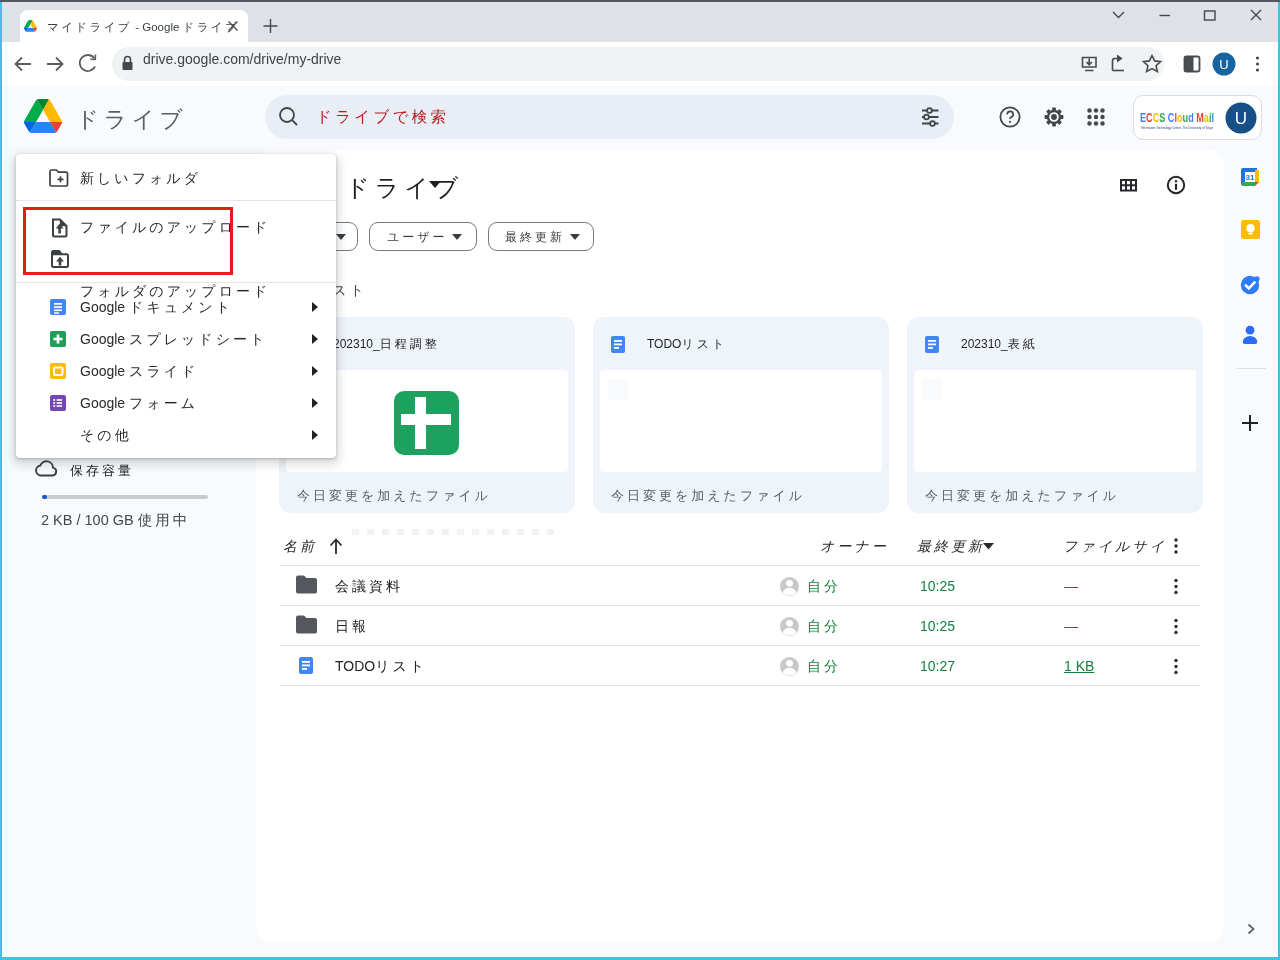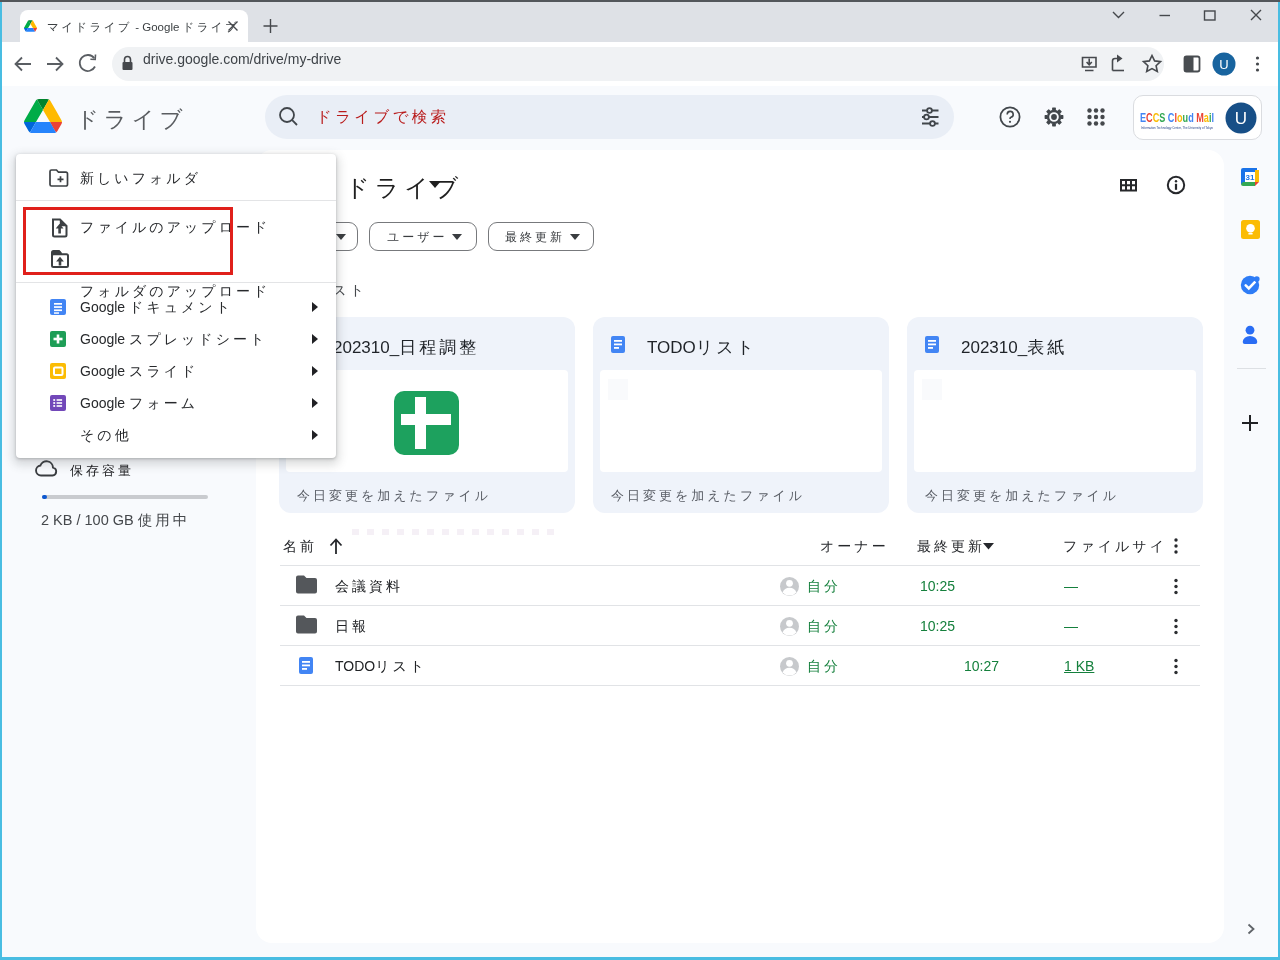--- a/index.html
+++ b/index.html
@@ -22,24 +22,24 @@
 
 #drivename{left:76px;top:104px;font-size:22.5px;color:#5a5d61;}
 #searchbar{left:265px;top:95px;width:689px;height:44px;border-radius:22px;background:#e9eef6;}
 #searchtext{left:316px;top:107px;font-size:15.5px;color:#b91c1c;}
 #eccs{left:1133px;top:95px;width:129px;height:45px;background:#fff;border:1px solid #dadce0;border-radius:10px;}
 
 #main{left:256px;top:150px;width:968px;height:793px;background:#fff;border-radius:16px;}
 .chip{position:absolute;top:222px;height:29px;border:1px solid #77797c;border-radius:9px;background:#fff;}
 .chiptext{position:absolute;top:6px;font-size:12px;color:#3a3d40;white-space:nowrap;}
 .card{position:absolute;top:317px;width:296px;height:196px;background:#eff3fa;border-radius:12px;}
-.cardname{position:absolute;left:54px;top:19px;font-size:17px;color:#1f2328;white-space:nowrap;}
+.cardname{position:absolute;left:54px;top:19px;font-size:12px;color:#1f2328;white-space:nowrap;}
 .cardprev{position:absolute;left:7px;top:53px;width:282px;height:102px;background:#fff;border-radius:4px;}
 .cardcap{position:absolute;left:18px;top:170px;font-size:13px;color:#5a5e66;white-space:nowrap;}
-.hdrcell{position:absolute;top:538px;font-size:14px;color:#26282c;white-space:nowrap;}
+.hdrcell{position:absolute;top:538px;font-size:14px;color:#26282c;white-space:nowrap;font-style:italic;}
 .rowline{position:absolute;left:24px;width:920px;height:1px;background:#e1e3e6;}
 .rowtext{position:absolute;font-size:14px;color:#212326;white-space:nowrap;}
 .sub{color:#15803d;}
 
 #menu{left:16px;top:154px;width:320px;height:304px;background:#fff;border-radius:4px;
   box-shadow:0 1px 3px rgba(60,64,67,.3),0 4px 10px 3px rgba(60,64,67,.18);}
 .mi{position:absolute;left:64px;font-size:14px;color:#27292c;white-space:nowrap;}
 .mdiv{position:absolute;left:0;width:320px;height:1px;background:#e3e4e6;}
 .marr{position:absolute;left:296px;width:0;height:0;border-left:6px solid #202124;
   border-top:5px solid transparent;border-bottom:5px solid transparent;}
@@ -284,21 +284,21 @@
   <div class="rowline" style="left:280px;top:645px;"></div>
   <div class="rowline" style="left:280px;top:685px;"></div>
   <span class="rowtext jp" style="left:335px;top:578px;">会議資料</span>
   <span class="rowtext jp" style="left:335px;top:618px;">日報</span>
   <span class="rowtext" style="left:335px;top:658px;">TODO<span class="jp">リスト</span></span>
   <span class="rowtext sub jp" style="left:807px;top:578px;">自分</span>
   <span class="rowtext sub jp" style="left:807px;top:618px;">自分</span>
   <span class="rowtext sub jp" style="left:807px;top:658px;">自分</span>
   <span class="rowtext sub" style="left:920px;top:578px;">10:25</span>
   <span class="rowtext sub" style="left:920px;top:618px;">10:25</span>
-  <span class="rowtext sub" style="left:920px;top:658px;margin-left:44px;">10:27</span>
+  <span class="rowtext sub" style="left:920px;top:658px;">10:27</span>
   <span class="rowtext sub" style="left:1064px;top:578px;">—</span>
   <span class="rowtext sub" style="left:1064px;top:618px;">—</span>
   <span class="rowtext sub" style="left:1064px;top:658px;text-decoration:underline;">1 KB</span>
   <div class="abs" id="rowicons" style="left:0;top:565px;width:1280px;height:121px;">
     <svg width="1280" height="121">
       <g fill="#54575b">
         <path d="M296 12.5 a2 2 0 0 1 2-2 h6 l2.5 2.5 h8.5 a2 2 0 0 1 2 2 v11.5 a2 2 0 0 1-2 2 h-17 a2 2 0 0 1-2-2 z"></path>
         <path d="M296 52.5 a2 2 0 0 1 2-2 h6 l2.5 2.5 h8.5 a2 2 0 0 1 2 2 v11.5 a2 2 0 0 1-2 2 h-17 a2 2 0 0 1-2-2 z"></path>
       </g>
       <g>

